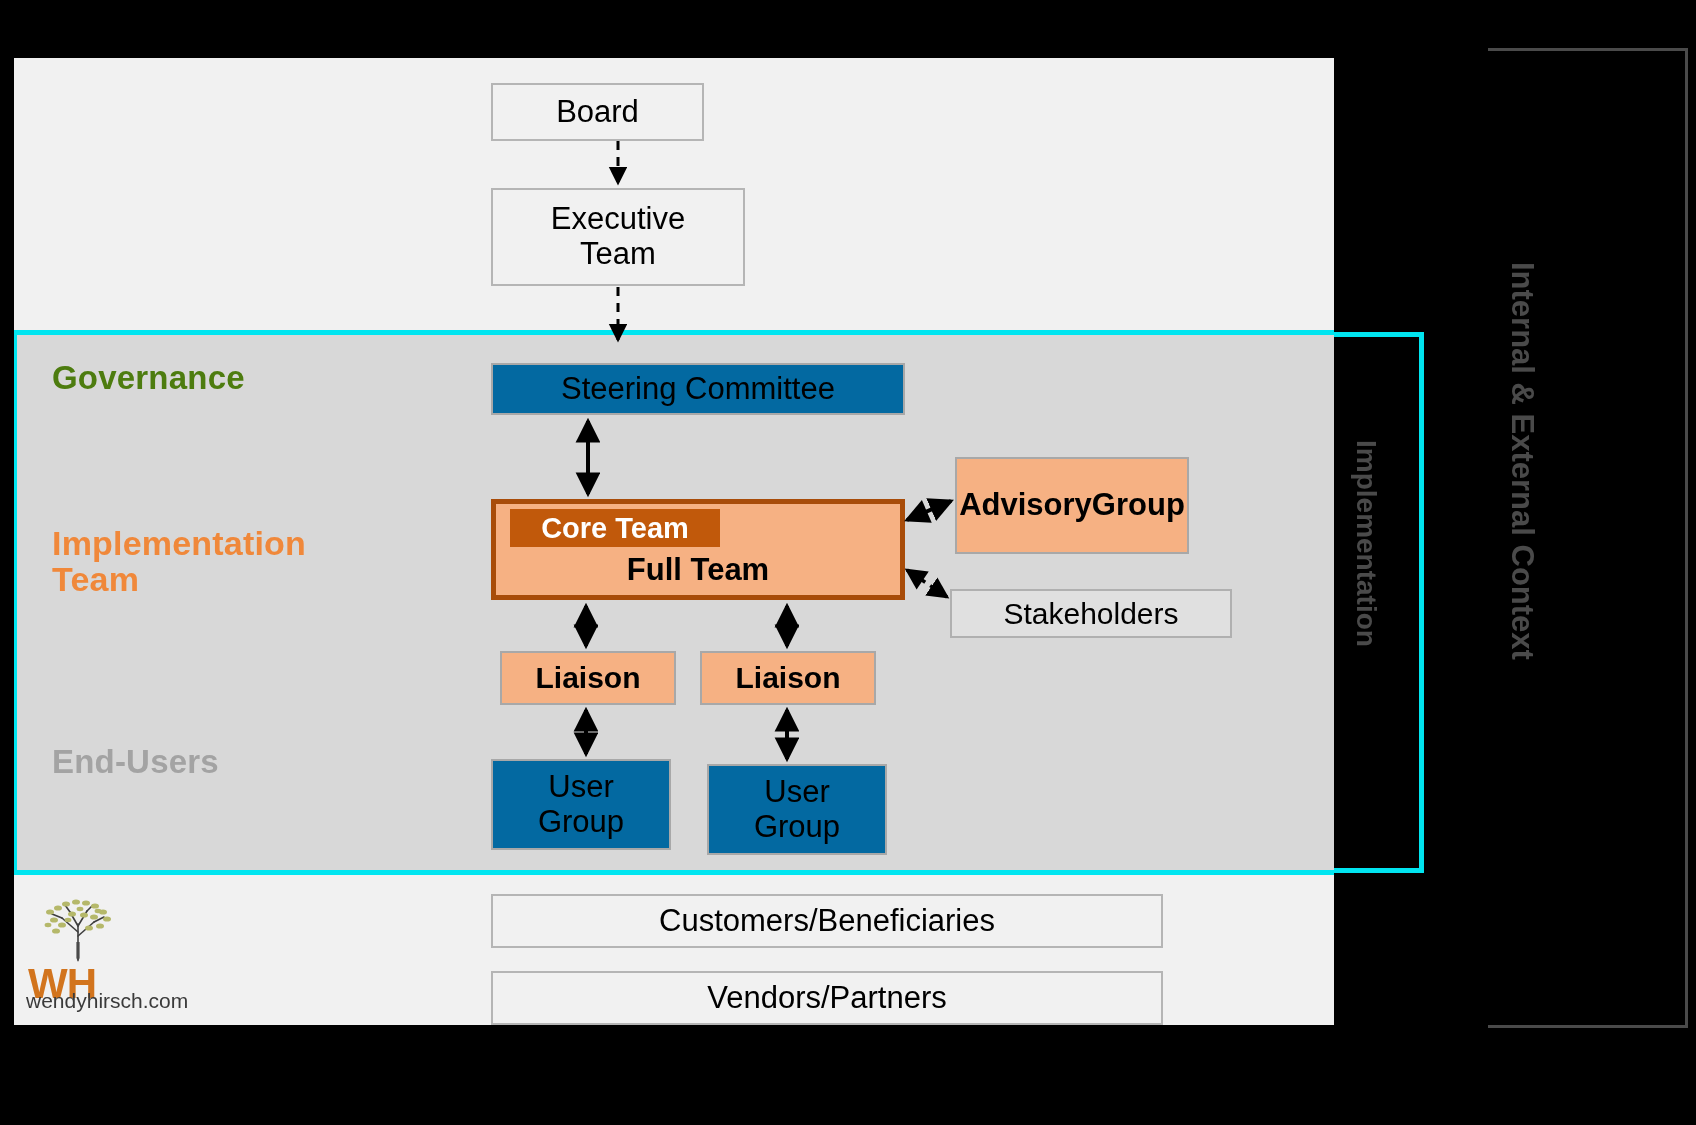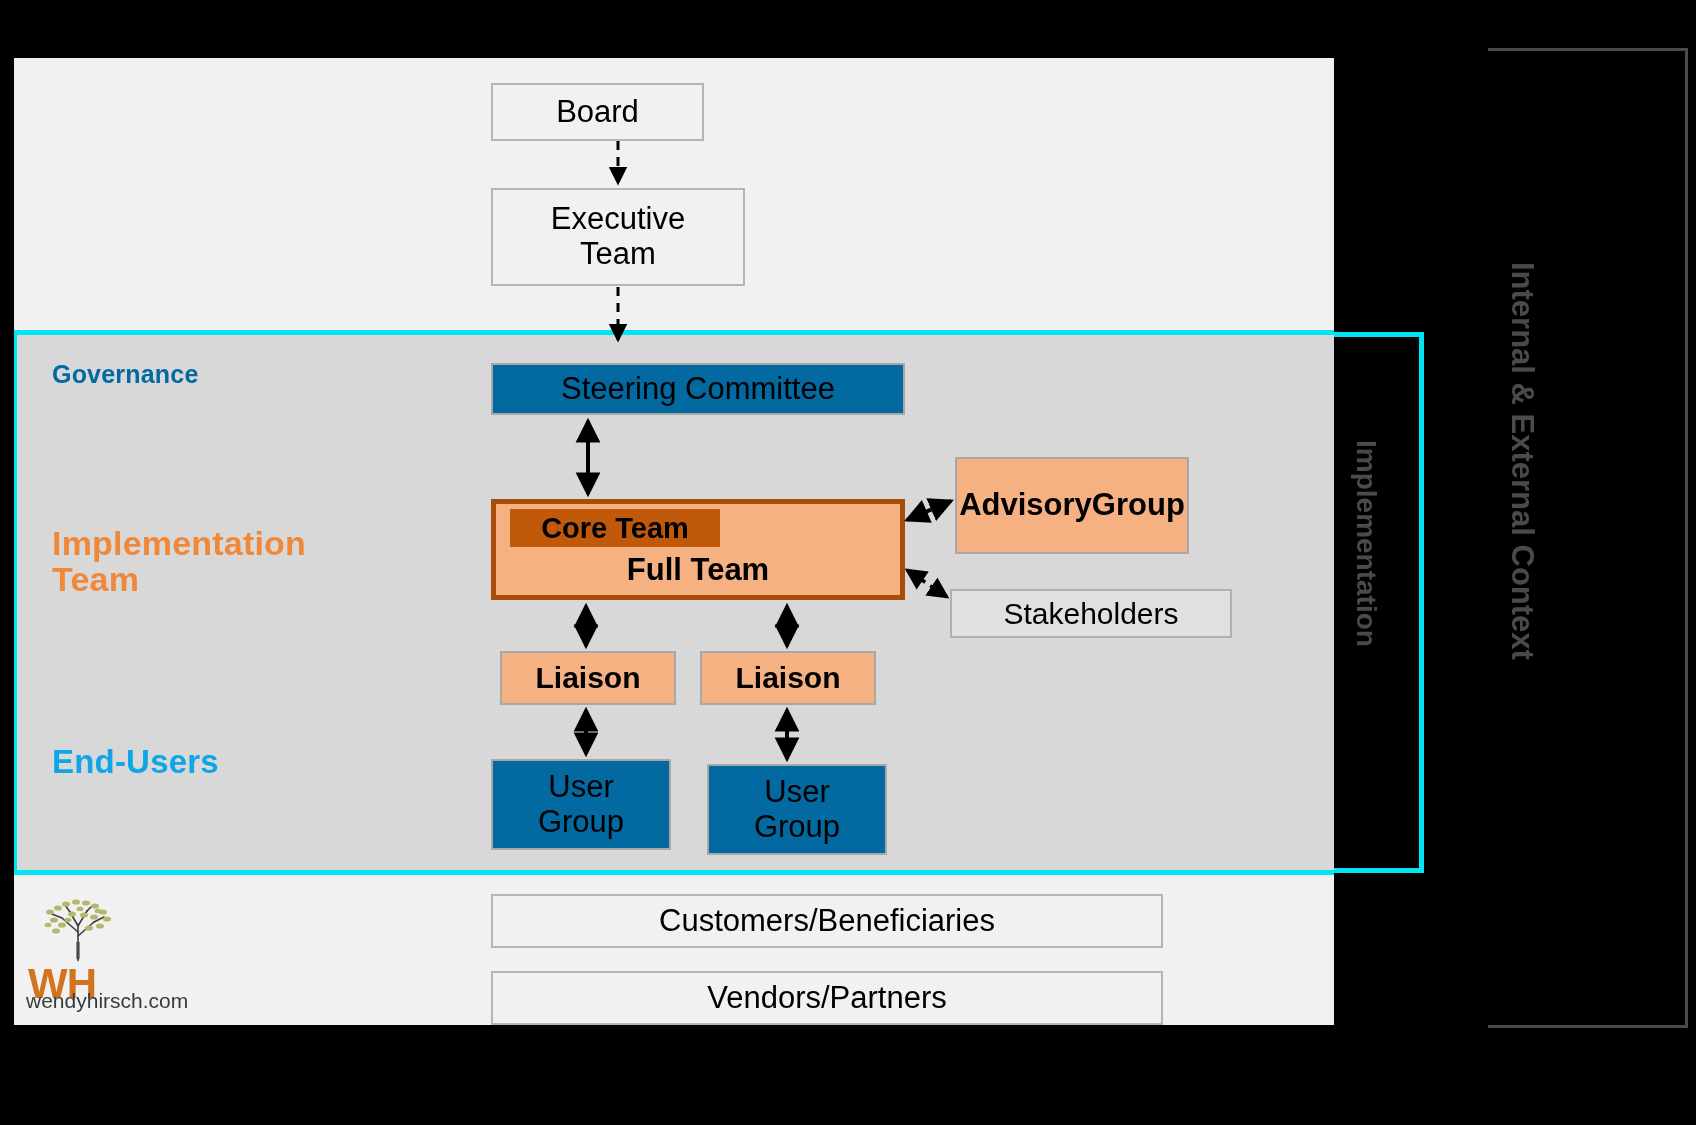--- a/index.html
+++ b/index.html
@@ -129,21 +129,21 @@
     border: 5px solid #a84c09;
     box-sizing: border-box;
   }
   .coreteam-chip {
     position: absolute;
     left: 14px;
     top: 5px;
     width: 210px;
     height: 38px;
     background: #c1590b;
-    color: #000000;
+    color: #ffffff;
     font-size: 29px;
     font-weight: bold;
     display: flex;
     align-items: center;
     justify-content: center;
     box-sizing: border-box;
   }
   .fullteam-label {
     position: absolute;
     left: 0;
@@ -155,23 +155,23 @@
     color: #000;
   }
 
   
   .sec-label {
     position: absolute;
     font-weight: bold;
     letter-spacing: 0.2px;
     line-height: 1.06;
   }
-  .sec-governance { left: 52px; top: 361px; font-size: 25px; color: #0369a1; }
+  .sec-governance { left: 52px; top: 361px; font-size: 33px; color: #4d7c0f; }
   .sec-impl       { left: 52px; top: 525px; font-size: 34px; color: #f0883a; }
-  .sec-endusers   { left: 52px; top: 745px; font-size: 33px; color: #0ea5e9; }
+  .sec-endusers   { left: 52px; top: 745px; font-size: 33px; color: #a3a3a3; }
 
   
   .vlabel {
     position: absolute;
     font-weight: bold;
     color: #4a4a4a;
     white-space: nowrap;
     transform-origin: 0 0;
   }
   .vlabel-impl {

